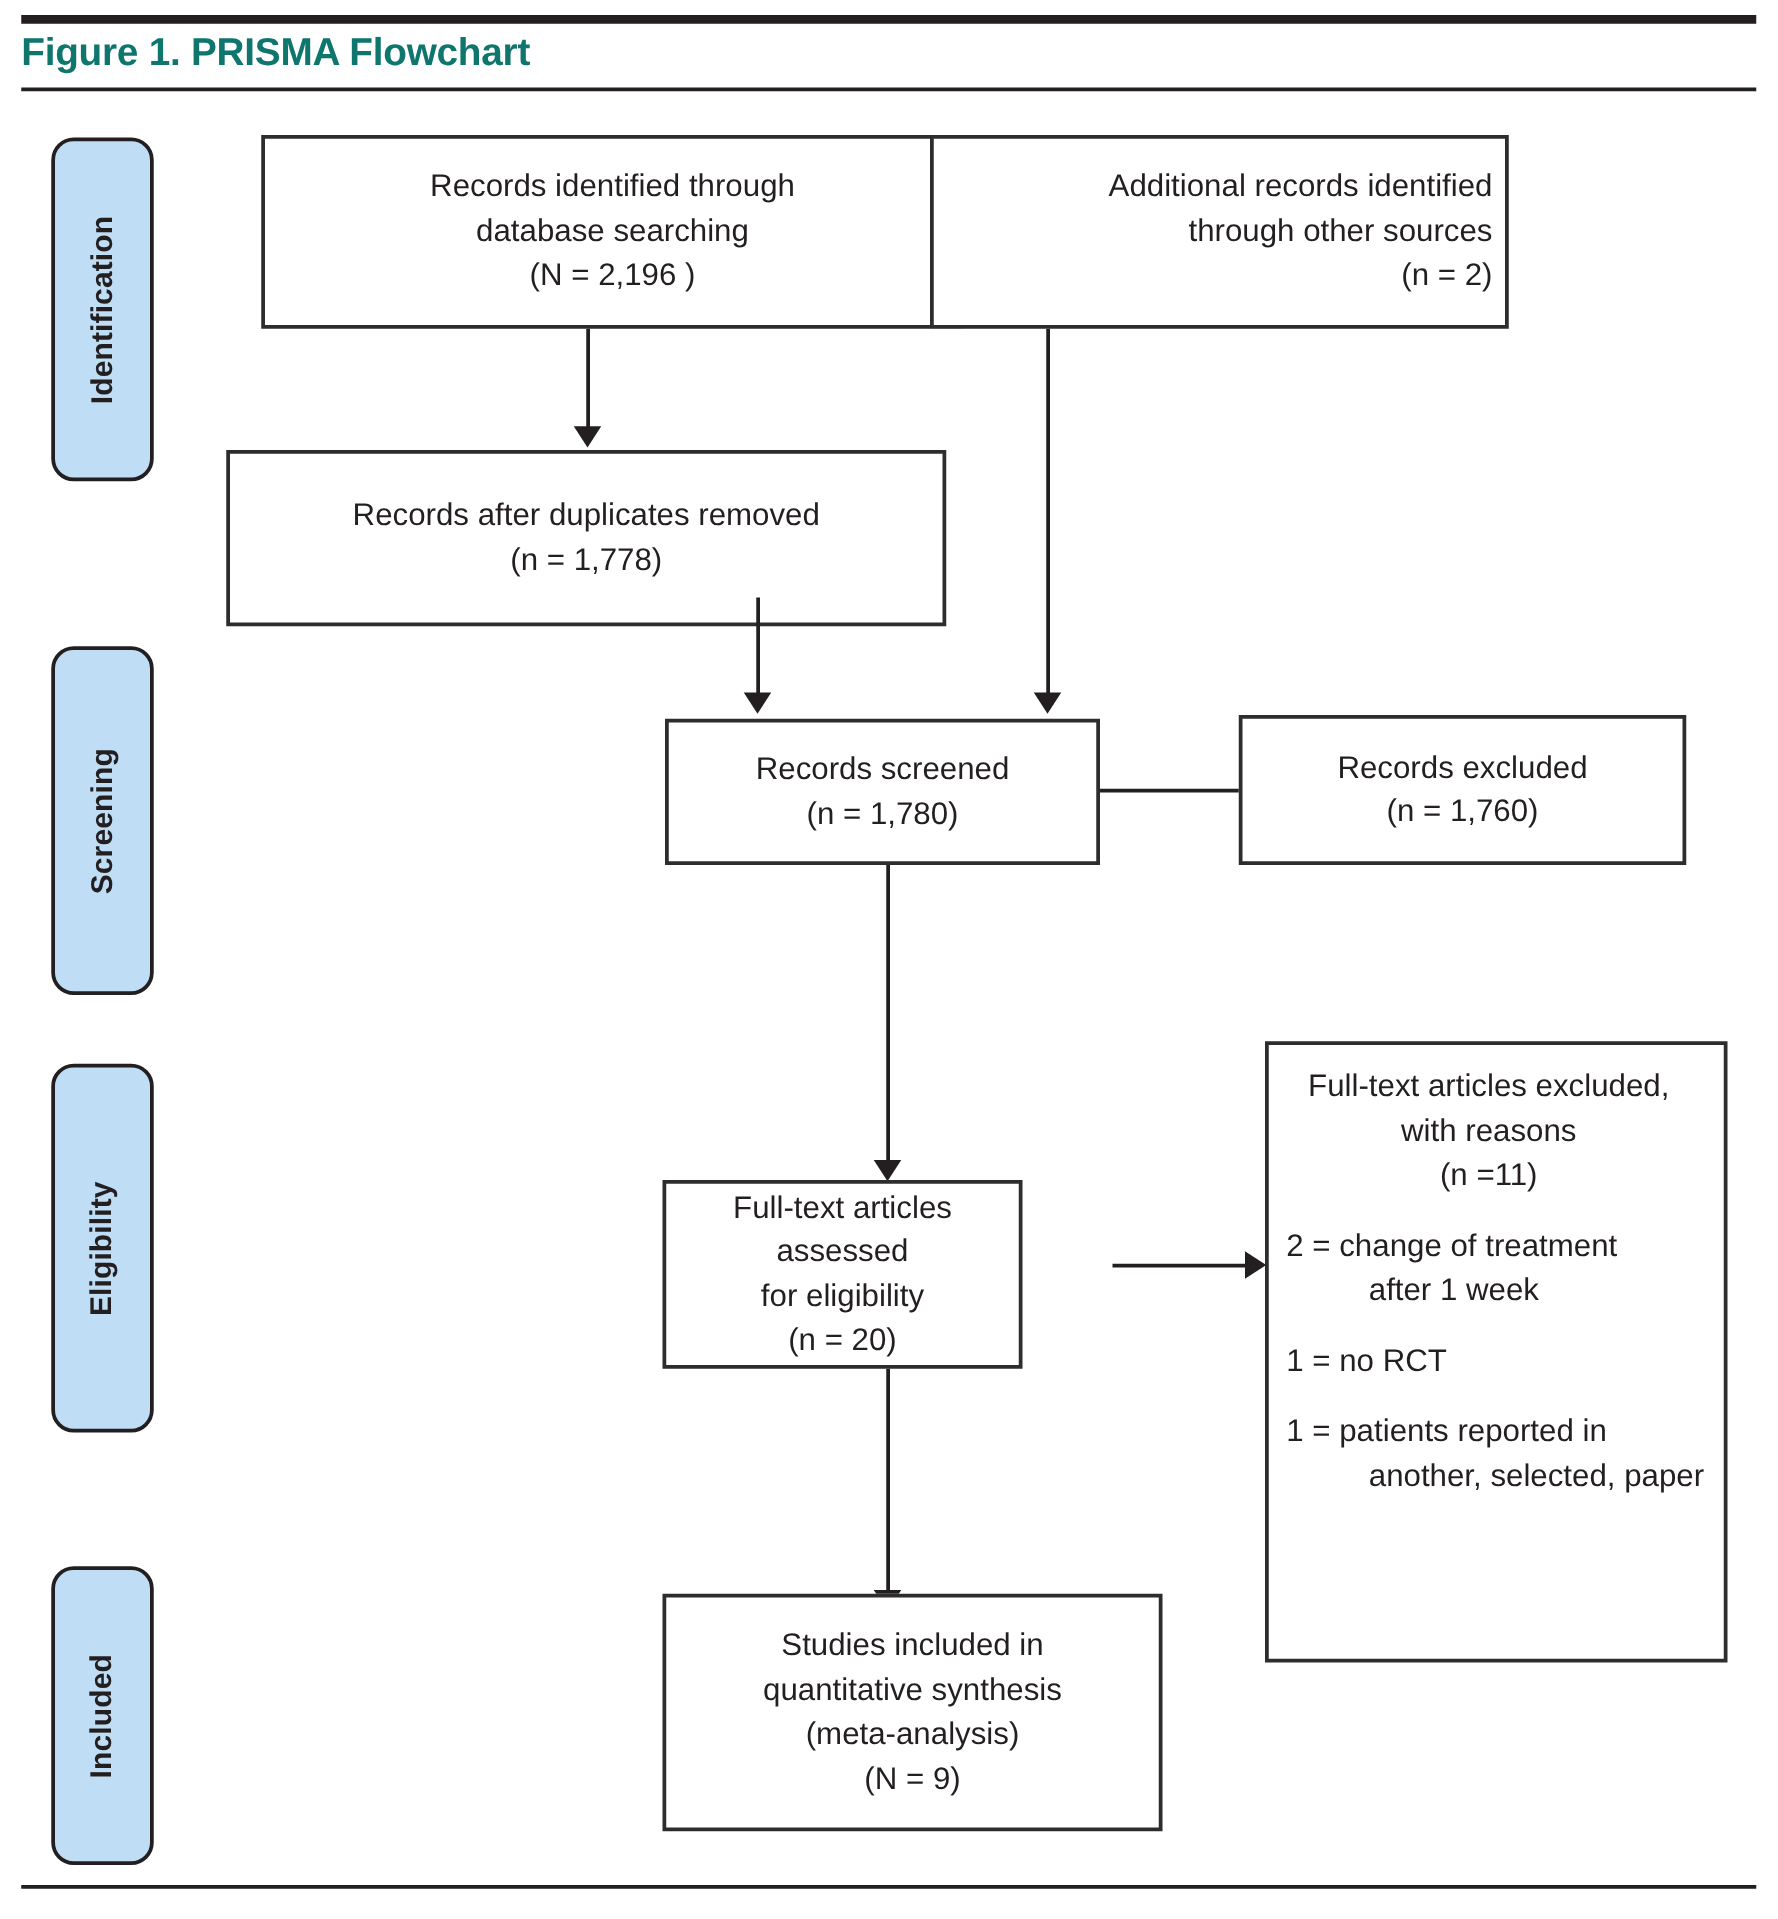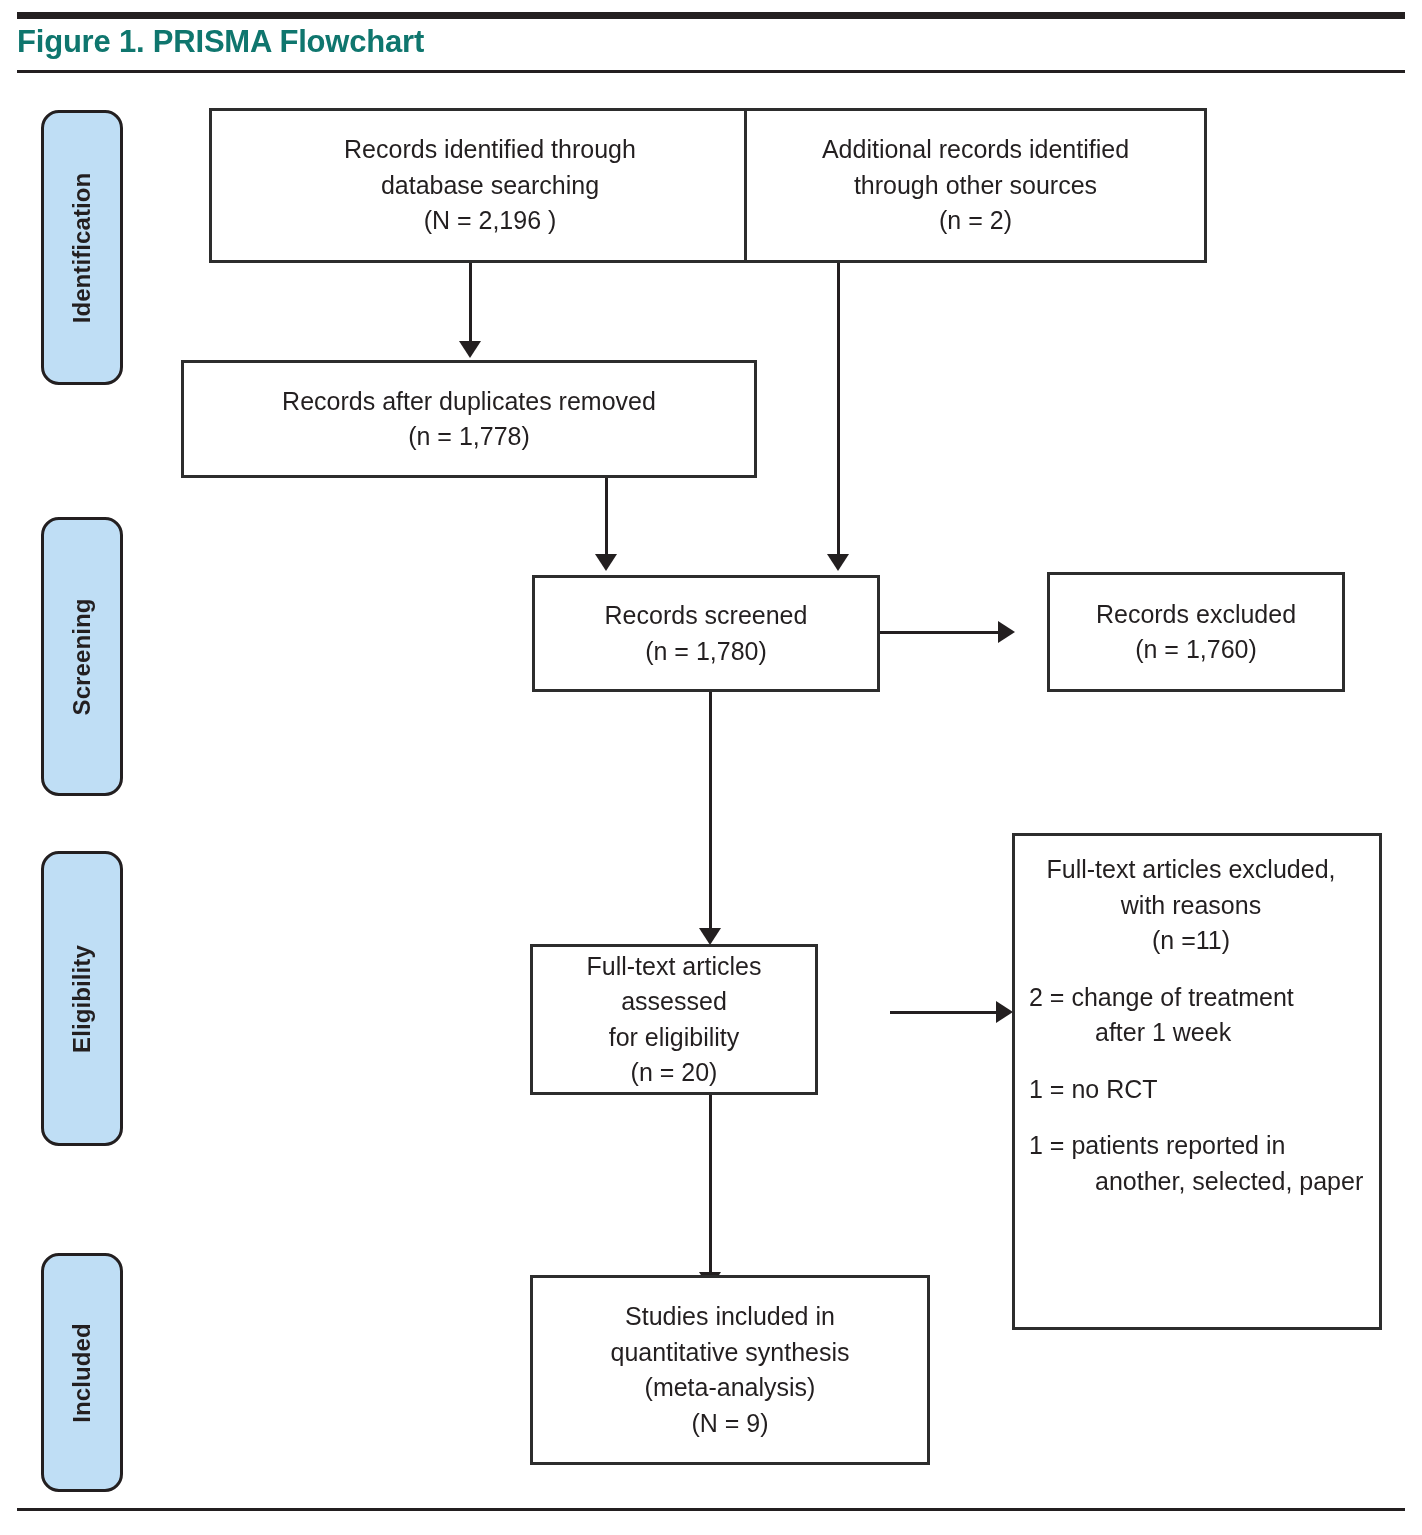--- a/index.html
+++ b/index.html
@@ -171,49 +171,49 @@
   <div class="stage" style="left:41px; top:1253px; width:82px; height:239px;">
     <span class="stage-label">Included</span>
   </div>
 
   <div class="box" style="left:209px; top:108px; width:562px; height:155px;">
     <span class="line">Records identified through</span>
     <span class="line">database searching</span>
     <span class="line">(N = 2,196 )</span>
   </div>
 
-  <div class="box" style="left:744px; top:108px; width:463px; height:155px;">
+  <div class="box" style="left:744px; top:108px; width:463px; height:155px;text-align:right;">
     <span class="line">Additional records identified</span>
     <span class="line">through other sources</span>
     <span class="line">(n = 2)</span>
   </div>
 
   <div class="vline" style="left:469px; top:263px; height:80px;"></div>
   <div class="arrow-down" style="left:459px; top:341px;"></div>
 
-  <div class="box" style="left:181px; top:360px; width:576px; height:118px;">
+  <div class="box" style="left:181px; top:360px; width:576px; height:141px;">
     <span class="line">Records after duplicates removed</span>
     <span class="line">(n = 1,778)</span>
   </div>
 
   <div class="vline" style="left:605px; top:478px; height:78px;"></div>
   <div class="arrow-down" style="left:595px; top:554px;"></div>
 
   <div class="vline" style="left:837px; top:263px; height:293px;"></div>
   <div class="arrow-down" style="left:827px; top:554px;"></div>
 
   <div class="box" style="left:532px; top:575px; width:348px; height:117px;">
     <span class="line">Records screened</span>
     <span class="line">(n = 1,780)</span>
   </div>
 
   <div class="hline" style="left:880px; top:631px; width:120px;"></div>
   <div class="arrow-right" style="left:998px; top:621px;"></div>
 
-  <div class="box" style="left:1047px; top:572px; width:298px; height:120px;align-items:flex-end;">
+  <div class="box" style="left:991px; top:572px; width:358px; height:120px;align-items:flex-end;">
     <span class="line">Records excluded</span>
     <span class="line">(n = 1,760)</span>
   </div>
 
   <div class="vline" style="left:709px; top:692px; height:238px;"></div>
   <div class="arrow-down" style="left:699px; top:928px;"></div>
 
   <div class="box" style="left:530px; top:944px; width:288px; height:151px;">
     <span class="line">Full-text articles assessed</span>
     <span class="line">for eligibility</span>

